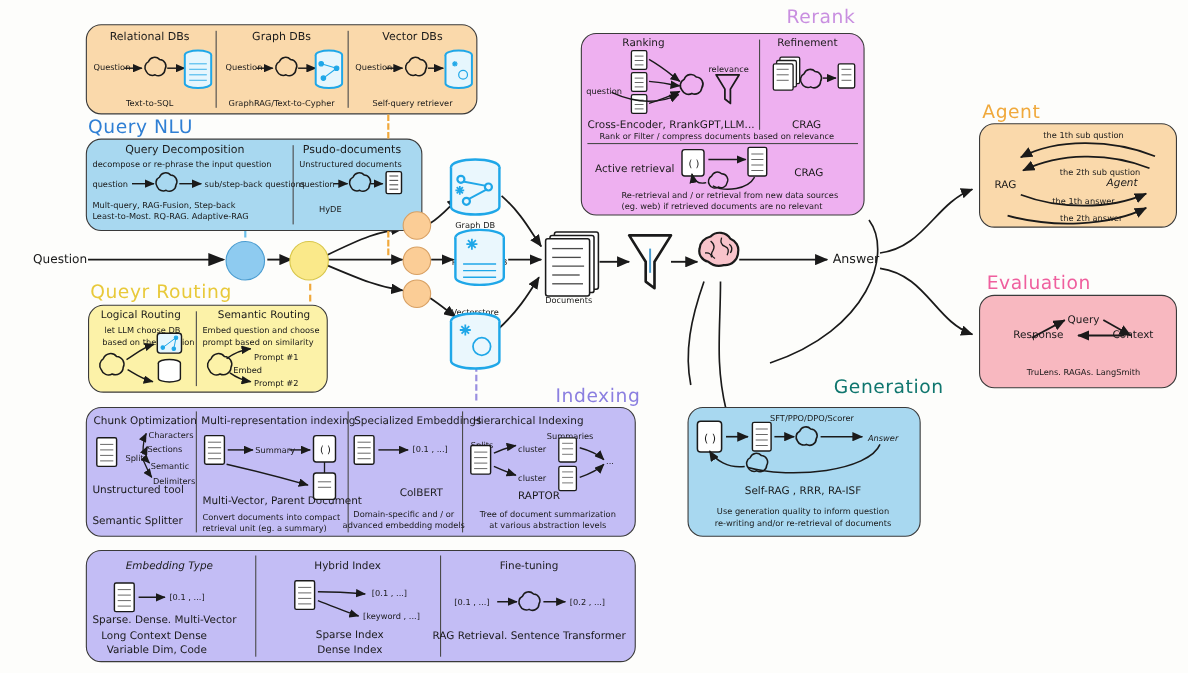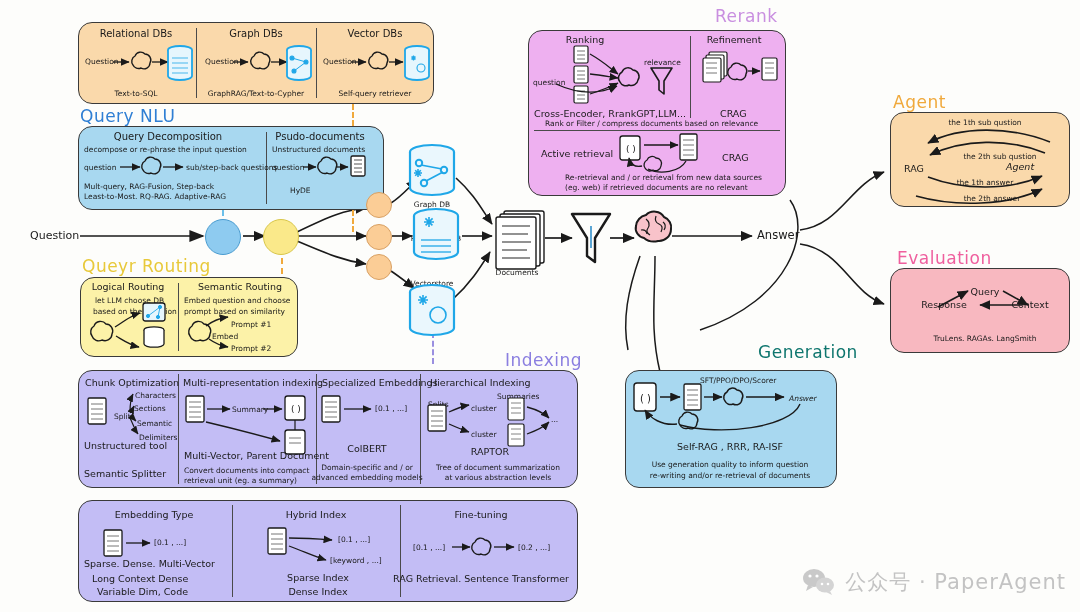--- a/index.html
+++ b/index.html
@@ -475,21 +475,21 @@
   <div class="t tiny" style="left:139px;top:433px;">Delimiters</div>
   <div class="t mid" style="left:84px;top:440px;">Unstructured tool</div>
   <div class="t mid" style="left:84px;top:468px;">Semantic Splitter</div>
 
   <div class="t tiny" style="left:232px;top:405px;">Summary</div>
   <div class="t mid" style="left:184px;top:450px;">Multi-Vector, Parent Document</div>
   <div class="t tiny" style="left:184px;top:466px;">Convert documents into compact</div>
   <div class="t tiny" style="left:184px;top:476px;">retrieval unit (eg. a summary)</div>
 
   <div class="t tiny" style="left:375px;top:404px;">[0.1 , ...]</div>
-  <div class="t mid c" style="left:367px;top:443px;text-align:center;">ColBERT</div>
+  <div class="t mid c" style="left:383px;top:443px;text-align:center;">ColBERT</div>
   <div class="t tiny c" style="left:367px;top:463px;">Domain-specific and / or</div>
   <div class="t tiny c" style="left:367px;top:473px;">advanced embedding models</div>
 
   <div class="t tiny" style="left:428px;top:400px;">Splits</div>
   <div class="t tiny" style="left:471px;top:404px;">cluster</div>
   <div class="t tiny" style="left:471px;top:430px;">cluster</div>
   <div class="t tiny" style="left:497px;top:392px;">Summaries</div>
   <div class="t tiny" style="left:551px;top:415px;">...</div>
   <div class="t mid c" style="left:490px;top:446px;">RAPTOR</div>
   <div class="t tiny c" style="left:498px;top:463px;">Tree of document summarization</div>
@@ -577,21 +577,21 @@
     <g fill="none" stroke="#1a1a1a" stroke-width="1.3">
       <path d="M527 407 C 538 410, 545 414, 549 418" marker-end="url(#ahs)"></path>
       <path d="M527 434 C 538 430, 545 426, 549 422" marker-end="url(#ahs)"></path>
     </g>
   </svg>
 
   <div class="box" style="left:78px;top:500px;width:500px;height:102px;background:#c3bdf5;"></div>
   <div class="vdiv" style="left:232px;top:505px;height:92px;"></div>
   <div class="vdiv" style="left:400px;top:505px;height:92px;"></div>
 
-  <div class="t mid c" style="left:154px;top:509px;">Embedding Type</div>
+  <div class="t mid c" style="left:154px;top:509px;font-style:italic;">Embedding Type</div>
   <div class="t mid c" style="left:316px;top:509px;">Hybrid Index</div>
   <div class="t mid c" style="left:481px;top:509px;">Fine-tuning</div>
 
   <div class="t tiny" style="left:154px;top:538px;">[0.1 , ...]</div>
   <div class="t mid" style="left:84px;top:558px;">Sparse. Dense. Multi-Vector</div>
   <div class="t mid" style="left:92px;top:573px;">Long Context Dense</div>
   <div class="t mid" style="left:97px;top:586px;">Variable Dim, Code</div>
 
   <div class="t tiny" style="left:338px;top:535px;">[0.1 , ...]</div>
   <div class="t tiny" style="left:330px;top:556px;">[keyword , ...]</div>
@@ -660,27 +660,14 @@
     </g>
     <line x1="704" y1="397" x2="722" y2="397" stroke="#1a1a1a" stroke-width="1.4" marker-end="url(#ahs)"></line>
     <path d="M725 401 a6 6 0 0 1 2 -9 a6 6 0 0 1 10 -2 a6 6 0 0 1 5 9 a6 6 0 0 1 -9 5 a6 6 0 0 1 -8 -3 z" fill="none" stroke="#1a1a1a" stroke-width="1.5"></path>
     <line x1="746" y1="397" x2="784" y2="397" stroke="#1a1a1a" stroke-width="1.4" marker-end="url(#ahs)"></line>
 
     <path d="M800 404 C 790 428, 720 436, 680 425" fill="none" stroke="#1a1a1a" stroke-width="1.4"></path>
     <path d="M680 425 a6 6 0 0 1 2 -9 a6 6 0 0 1 10 -2 a6 6 0 0 1 5 9 a6 6 0 0 1 -9 5 a6 6 0 0 1 -8 -3 z" fill="none" stroke="#1a1a1a" stroke-width="1.4"></path>
     <path d="M677 424 C 662 426, 650 418, 645 410" fill="none" stroke="#1a1a1a" stroke-width="1.4" marker-end="url(#ahs)"></path>
   </svg>
 
-  <div class="wm">
-    <svg width="34" height="28" viewBox="0 0 34 28">
-      <ellipse cx="12" cy="10" rx="11" ry="9" fill="#c9c9c9"></ellipse>
-      <path d="M6 17 L4 23 L11 19 Z" fill="#c9c9c9"></path>
-      <circle cx="8" cy="8" r="1.6" fill="#fff"></circle>
-      <circle cx="15" cy="8" r="1.6" fill="#fff"></circle>
-      <ellipse cx="23" cy="17" rx="9" ry="7.5" fill="#d4d4d4"></ellipse>
-      <path d="M28 23 L30 27 L24 24 Z" fill="#d4d4d4"></path>
-      <circle cx="20" cy="16" r="1.3" fill="#fff"></circle>
-      <circle cx="26" cy="16" r="1.3" fill="#fff"></circle>
-    </svg>
-    <span class="wm-txt">公众号 · PaperAgent</span>
-  </div>
 
 </div>
 
 </body></html>

